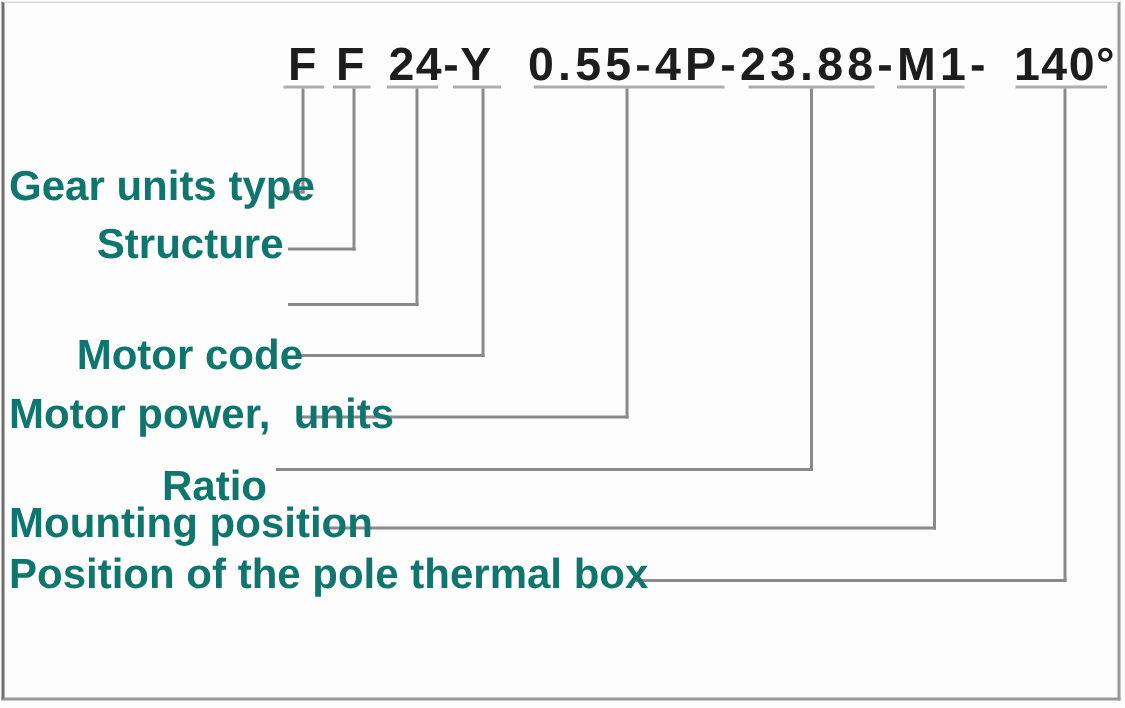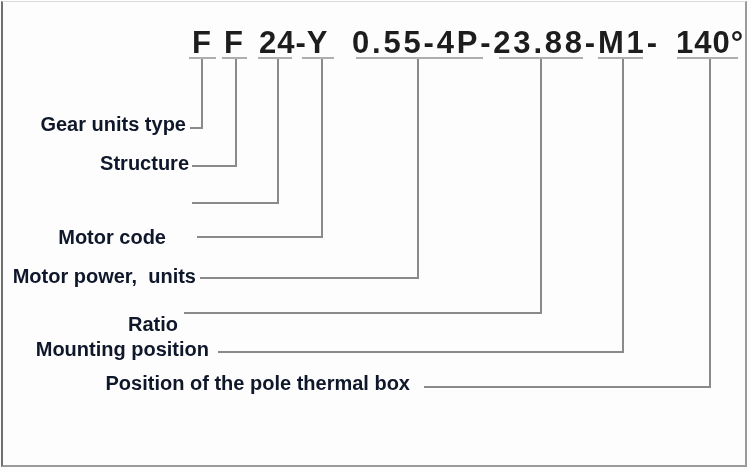--- a/index.html
+++ b/index.html
@@ -53,23 +53,23 @@
   .hline {
     position: absolute;
     height: 2px;
     background: #8a8a8a;
   }
   
   .lbl {
     position: absolute;
     height: 24px;
     line-height: 24px;
-    font-size: 20px;
+    font-size: 28px;
     font-weight: 700;
-    color: #0f172a;
+    color: #0f766e;
     text-align: right;
     white-space: pre;
   }
 </style>
 </head>
 <body>
 
 <div id="stage">
 
   <div class="frame"></div>
@@ -102,19 +102,19 @@
   <div class="hline" style="left:192px;width:45px;top:165px"></div>
   <div class="hline" style="left:192px;width:87px;top:202px"></div>
   <div class="hline" style="left:197px;width:126px;top:236px"></div>
   <div class="hline" style="left:200px;width:219px;top:277px"></div>
   <div class="hline" style="left:184px;width:358px;top:312px"></div>
   <div class="hline" style="left:218px;width:406px;top:351px"></div>
   <div class="hline" style="left:424px;width:287px;top:386px"></div>
 
   <div class="lbl" style="right:564px;top:112px;left:6px">Gear units type</div>
   <div class="lbl" style="right:561px;top:151px;left:6px">Structure</div>
-  <div class="lbl" style="right:584px;top:225px;left:6px">Motor code</div>
+  <div class="lbl" style="right:548px;top:225px;left:6px">Motor code</div>
   <div class="lbl" style="right:554px;top:264px;left:6px">Motor power,  units</div>
   <div class="lbl" style="right:572px;top:312px;left:6px">Ratio</div>
   <div class="lbl" style="right:541px;top:337px;left:6px">Mounting position</div>
   <div class="lbl" style="right:340px;top:371px;left:6px">Position of the pole thermal box</div>
 
 </div>
 
 </body></html>

